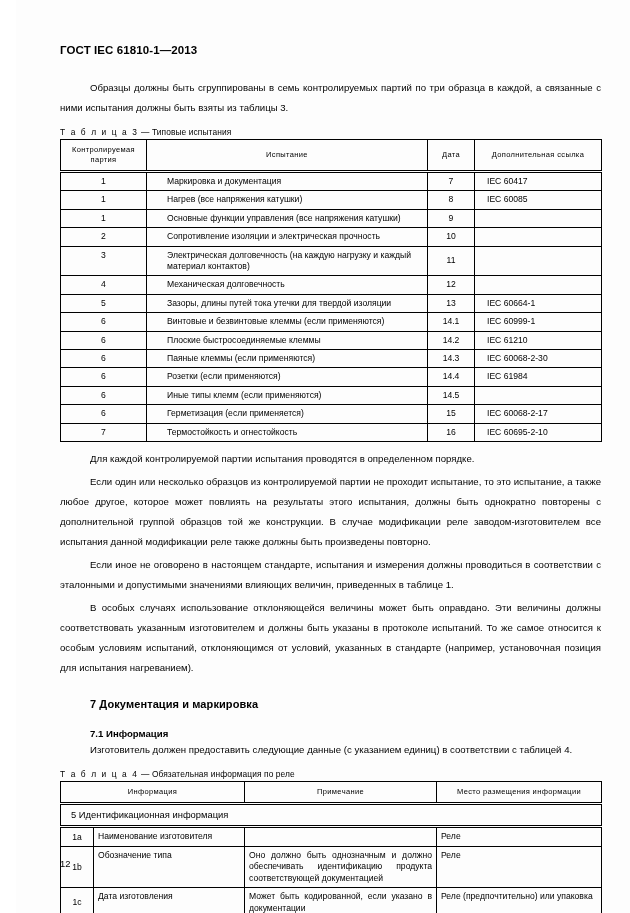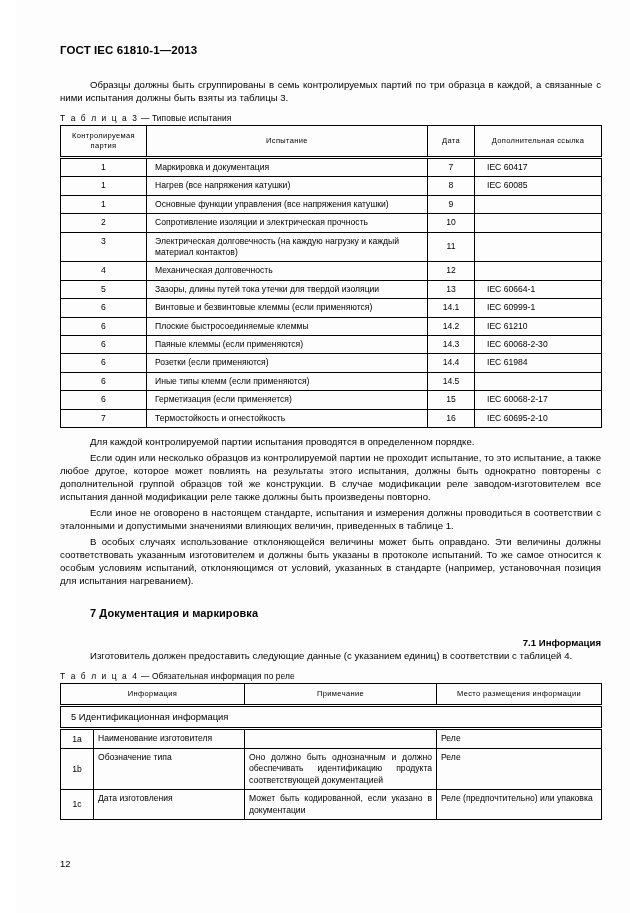--- a/index.html
+++ b/index.html
@@ -29,21 +29,21 @@
     width: 541px;
   }
   .doc-header {
     font-size: 11.5px;
     font-weight: bold;
     letter-spacing: 0.1px;
     margin: 0 0 22px 0;
   }
   p.body-par {
     font-size: 9.6px;
-    line-height: 13px;
+    line-height: 20px;
     text-align: justify;
     margin: 0 0 0 0;
     text-indent: 30px;
     letter-spacing: 0.02px;
   }
   .par-group p.body-par + p.body-par { margin-top: 3px; }
   .table-caption {
     font-size: 8.4px;
     margin: 9px 0 2px 0;
     letter-spacing: 0.1px;
@@ -73,21 +73,21 @@
     letter-spacing: 0.35px;
     padding: 5px 3px;
     border-bottom: 3px double #000;
   }
   .c-num { text-align: center; vertical-align: middle; }
   .c-mid { vertical-align: middle; }
   .t3 col.c1 { width: 86px; }
   .t3 col.c2 { width: 281px; }
   .t3 col.c3 { width: 47px; }
   .t3 col.c4 { width: 127px; }
-  .t3 td.test-name { padding-left: 8px; }
+  .t3 td.test-name { padding-left: 20px; }
   .t3 td.ref { padding-left: 12px; }
   .t3 td.item { text-align: center; vertical-align: middle; }
 
   .t4 col.k1 { width: 33px; }
   .t4 col.k2 { width: 151px; }
   .t4 col.k3 { width: 192px; }
   .t4 col.k4 { width: 165px; }
   .t4 td { vertical-align: top; }
   .t4 td.code { text-align: center; vertical-align: middle; padding-top: 4px;}
   .t4 td.justify { text-align: justify; }
@@ -102,21 +102,20 @@
     font-weight: bold;
     margin: 20px 0 0 0;
     padding-left: 30px;
     letter-spacing: 0.1px;
   }
   h3.subsec {
     font-size: 9.6px;
     font-weight: bold;
     margin: 18px 0 1px 0;
     padding-left: 30px;
-    text-align: right;
   }
   .page-num {
     position: absolute;
     left: 44px;
     top: 858px;
     font-size: 9.4px;
   }
   .spacer-sm { height: 7px; }
 </style>
 </head>

